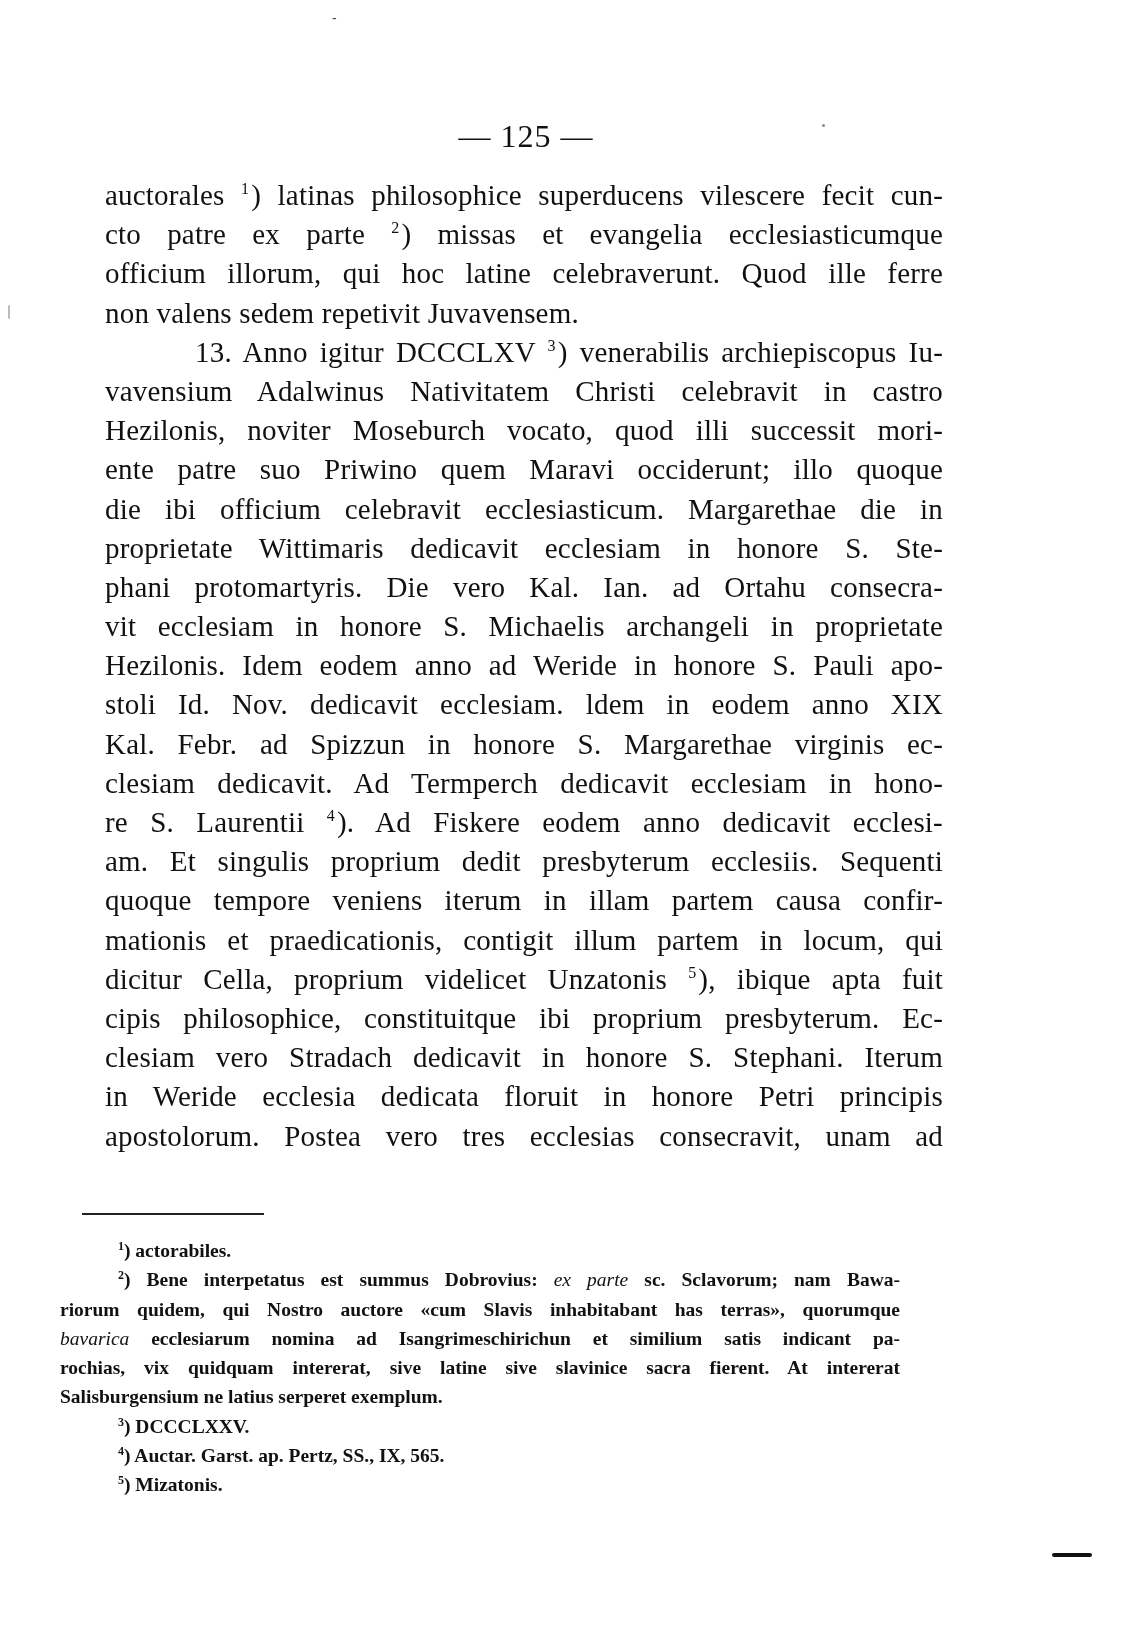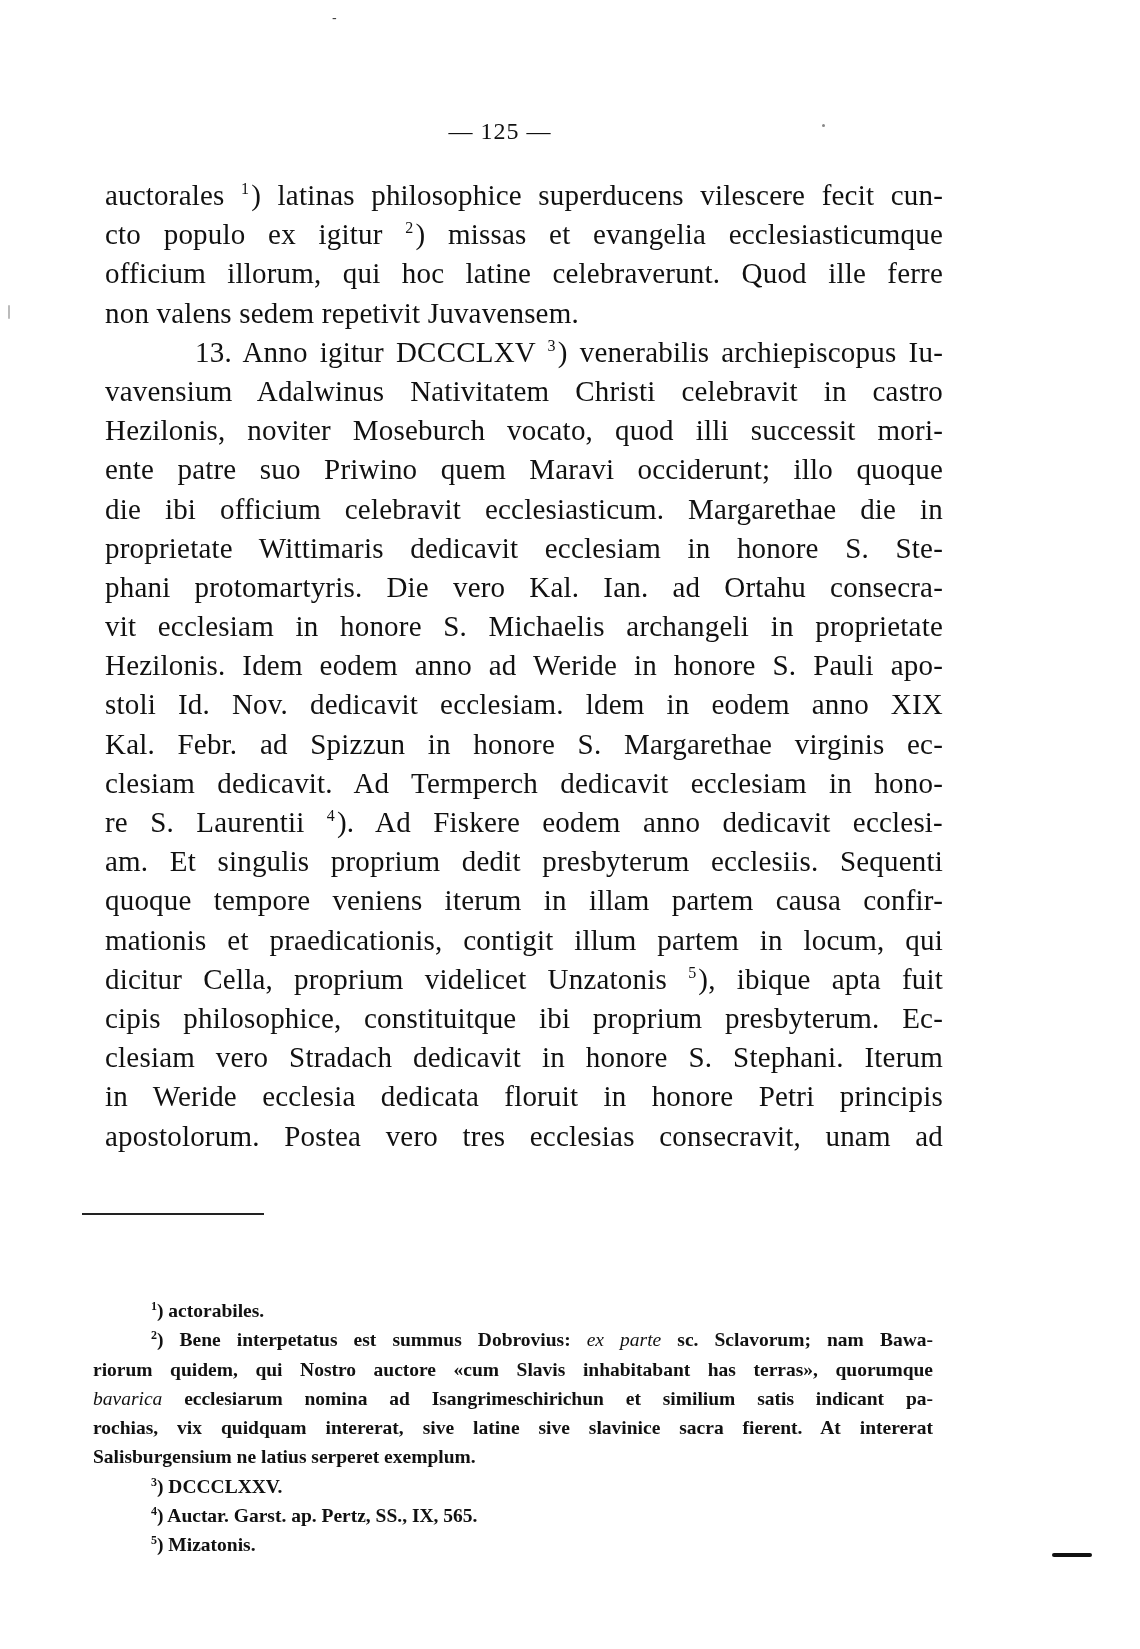--- a/index.html
+++ b/index.html
@@ -1,33 +1,33 @@
 <!DOCTYPE html>
 <html><head>
 <meta charset="utf-8">
 <style>
   html, body { margin: 0; padding: 0; background: #ffffff; }
   body { width: 1140px; height: 1649px; position: relative; overflow: hidden; color: #111111; }
   .page { position: absolute; left: 0; top: 0; width: 1140px; height: 1649px; }
   .mark { position: absolute; color: #444; font-family: "DejaVu Serif", serif; }
   .page-number {
     position: absolute; top: 118px; left: 0; width: 1000px; text-align: center;
-    font-family: "Liberation Serif", serif; font-size: 24px; letter-spacing: 1px;
+    font-family: "Liberation Serif", serif; font-size: 32px; letter-spacing: 1px; padding-left: 26px;
   }
   .body-text { position: absolute; left: 62px; top: 176px; width: 838px; margin-left: 43px; }
   .line {
     font-family: "Liberation Serif", serif; font-size: 29px; line-height: 39.2px;
     height: 39.2px; white-space: nowrap; text-align: justify; text-align-last: justify;
     letter-spacing: 0.2px;
   }
   .line.last { text-align-last: left; }
   .line.indent { padding-left: 90px; }
   sup.fn { font-size: 16px; vertical-align: 11px; line-height: 0; margin-right: 2px; }
   .rule { position: absolute; left: 82px; top: 1213px; width: 182px; height: 2px; background: #222; }
-  .footnotes { position: absolute; left: 60px; top: 1296px; width: 840px; margin-left: 33px; }
+  .footnotes { position: absolute; left: 60px; top: 1236px; width: 840px; }
   .fline {
     font-family: "Liberation Serif", serif; font-weight: bold; font-size: 19.5px;
     line-height: 29.3px; height: 29.3px; white-space: nowrap;
     text-align: justify; text-align-last: justify;
   }
   .fline.last { text-align-last: left; }
   .fline.indent { padding-left: 58px; }
   .fline sup { font-size: 12px; vertical-align: 7px; line-height: 0; }
   .fline i { font-weight: normal; font-style: italic; }
   .corner-dash { position: absolute; left: 1052px; top: 1553px; width: 40px; height: 4px; background: #111; border-radius: 2px; }
@@ -38,21 +38,21 @@
 
 <div class="page">
   <span class="mark" style="left:332px;top:10px;font-size:14px;">-</span>
   <div class="speck" style="left:822px;top:124px;"></div>
   <div class="speck" style="left:8px;top:305px;width:2px;height:14px;border-radius:1px;background:#bbb;"></div>
 
   <div class="page-number">— 125 —</div>
 
   <div class="body-text" id="body-text">
       <div class="line"><span>auctorales </span><sup class="fn">1</sup><span>) latinas philosophice superducens vilescere fecit cun-</span></div>
-      <div class="line"><span>cto populo ex igitur </span><sup class="fn">2</sup><span>) missas et evangelia ecclesiasticumque</span></div>
+      <div class="line"><span>cto patre ex parte </span><sup class="fn">2</sup><span>) missas et evangelia ecclesiasticumque</span></div>
       <div class="line"><span>officium illorum, qui hoc latine celebraverunt. Quod ille ferre</span></div>
       <div class="line last"><span>non valens sedem repetivit Juvavensem.</span></div>
       <div class="line indent"><span>13. Anno igitur DCCCLXV </span><sup class="fn">3</sup><span>) venerabilis archiepiscopus Iu-</span></div>
       <div class="line"><span>vavensium Adalwinus Nativitatem Christi celebravit in castro</span></div>
       <div class="line"><span>Hezilonis, noviter Moseburch vocato, quod illi successit mori-</span></div>
       <div class="line"><span>ente patre suo Priwino quem Maravi occiderunt; illo quoque</span></div>
       <div class="line"><span>die ibi officium celebravit ecclesiasticum. Margarethae die in</span></div>
       <div class="line"><span>proprietate Wittimaris dedicavit ecclesiam in honore S. Ste-</span></div>
       <div class="line"><span>phani protomartyris. Die vero Kal. Ian. ad Ortahu consecra-</span></div>
       <div class="line"><span>vit ecclesiam in honore S. Michaelis archangeli in proprietate</span></div>

